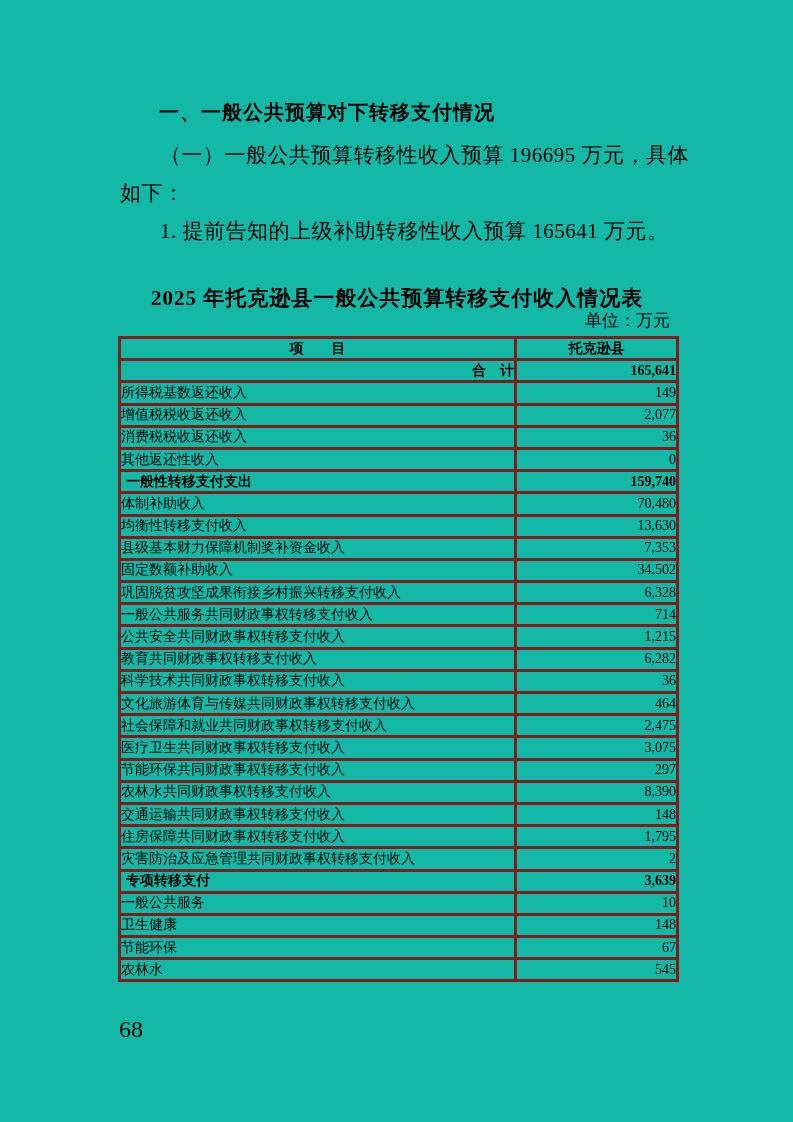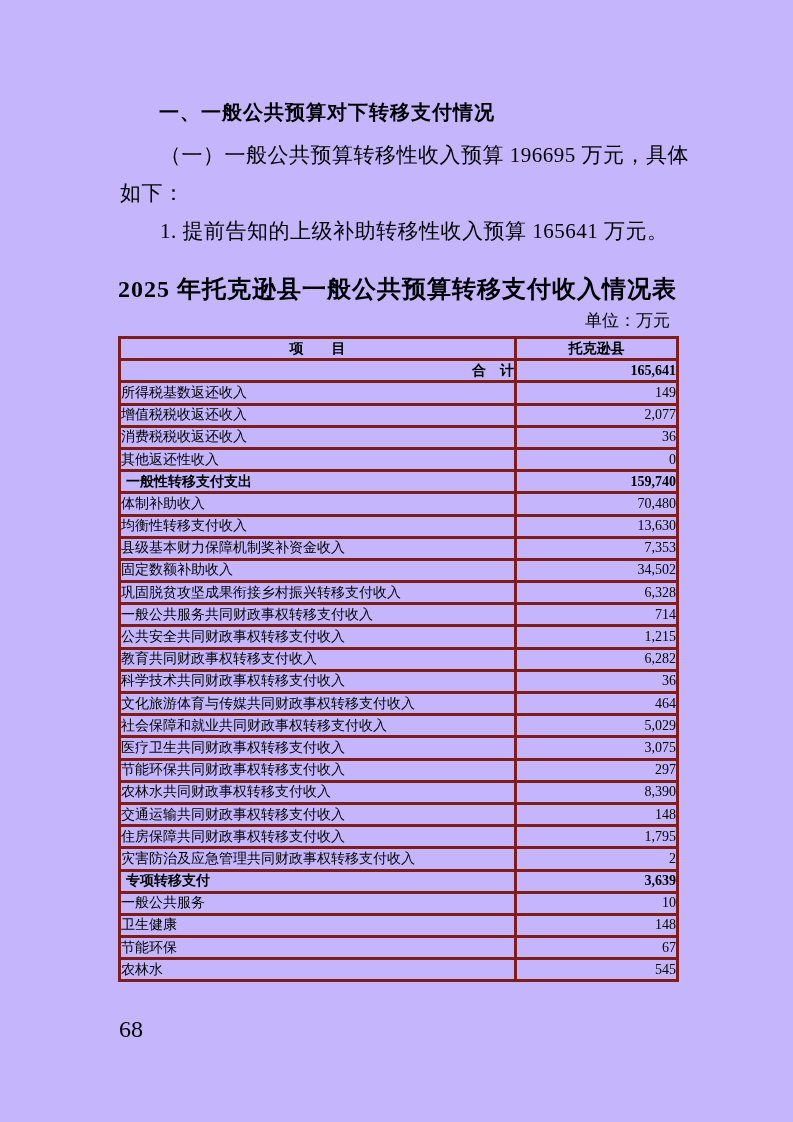--- a/index.html
+++ b/index.html
@@ -1,39 +1,39 @@
 <!DOCTYPE html>
 <html><head>
 <meta charset="utf-8">
 <style>
   html,body { margin:0; padding:0; background:#ffffff; }
   .page {
     position:relative;
     width:793px;
     height:1122px;
-    background:#c4b5fd;
+    background:#14b8a6;
     color:#000000;
     font-family:"Liberation Serif", serif;
     overflow:hidden;
   }
   .abs { position:absolute; white-space:nowrap; line-height:1.15; }
 
   .heading {
     left:159px; top:101px;
     font-size:20px; font-weight:bold; letter-spacing:1px;
   }
   .body-line { font-size:21px; letter-spacing:0.5px; }
   .para1-l1 { left:160px; top:143px; }
   .para1-l2 { left:120px; top:181px; }
   .para2    { left:160px; top:219px; }
 
   .table-title {
-    left:118px; top:276px; width:558px;
+    left:118px; top:286px; width:558px;
     text-align:center;
-    font-size:24px; font-weight:bold; letter-spacing:1px;
+    font-size:21px; font-weight:bold; letter-spacing:1px;
     white-space:nowrap;
   }
   .unit-label {
     left:118px; top:311px; width:552px;
     text-align:right;
     font-size:17px;
   }
 
   table.budget {
     position:absolute; left:118px; top:336px;
@@ -150,21 +150,21 @@
         <tr class="row-detail">
           <td class="c-label">科学技术共同财政事权转移支付收入</td>
           <td class="c-value">36</td>
         </tr>
         <tr class="row-detail">
           <td class="c-label">文化旅游体育与传媒共同财政事权转移支付收入</td>
           <td class="c-value">464</td>
         </tr>
         <tr class="row-detail">
           <td class="c-label">社会保障和就业共同财政事权转移支付收入</td>
-          <td class="c-value">5,029</td>
+          <td class="c-value">2,475</td>
         </tr>
         <tr class="row-detail">
           <td class="c-label">医疗卫生共同财政事权转移支付收入</td>
           <td class="c-value">3,075</td>
         </tr>
         <tr class="row-detail">
           <td class="c-label">节能环保共同财政事权转移支付收入</td>
           <td class="c-value">297</td>
         </tr>
         <tr class="row-detail">

